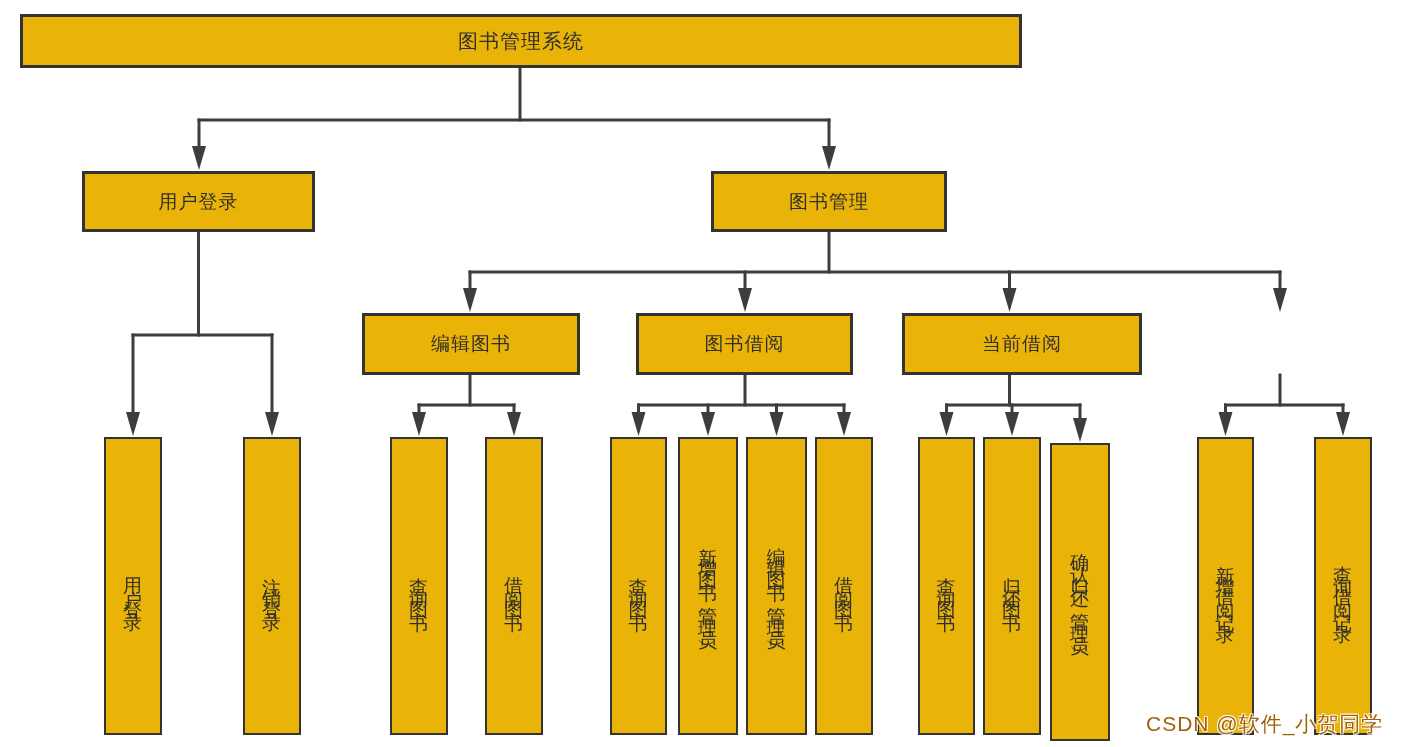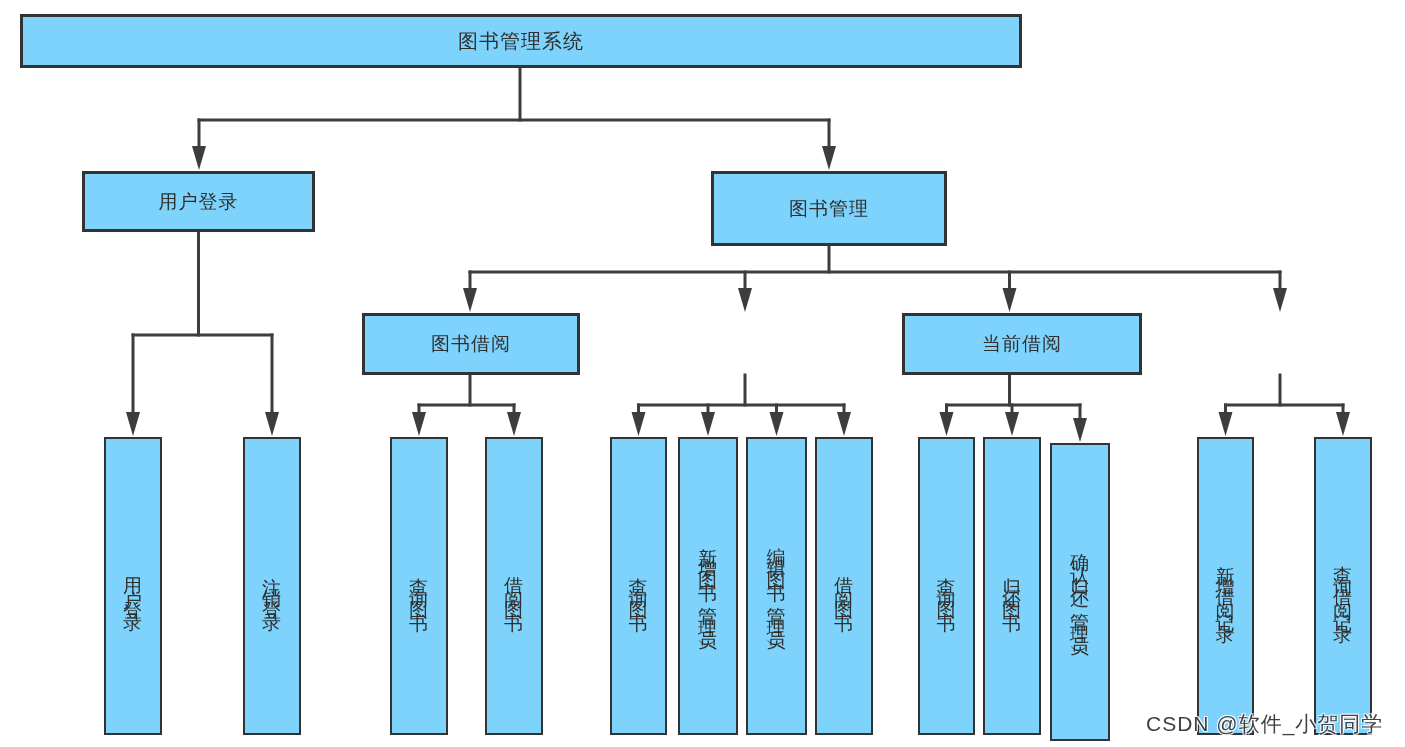--- a/index.html
+++ b/index.html
@@ -13,21 +13,21 @@
   }
   .connector-layer {
     position: absolute;
     left: 0; top: 0;
     width: 1405px; height: 747px;
     z-index: 1;
   }
   .node {
     position: absolute;
     box-sizing: border-box;
-    background: #7dd3fc;
+    background: #eab308;
     border: 3px solid #333333;
     display: flex;
     align-items: center;
     justify-content: center;
     color: #2f2f2f;
     font-size: 19px;
     letter-spacing: 1px;
     z-index: 2;
     white-space: nowrap;
   }
@@ -37,21 +37,21 @@
     writing-mode: vertical-rl;
     text-orientation: mixed;
     letter-spacing: 12px;
     line-height: 1;
     font-size: 19px;
   }
   
   .root            { left: 20px;   top: 14px;  width: 1002px; height: 54px; }
   
   .n-user-login    { left: 82px;   top: 171px; width: 233px;  height: 61px; }
-  .n-book-mgmt     { left: 711px;  top: 171px; width: 236px;  height: 75px; }
+  .n-book-mgmt     { left: 711px;  top: 171px; width: 236px;  height: 61px; }
   
   .n-new-book      { left: 362px;  top: 313px; width: 218px;  height: 62px; }
   .n-book-borrow   { left: 636px;  top: 313px; width: 217px;  height: 62px; }
   .n-cur-borrow    { left: 902px;  top: 313px; width: 240px;  height: 62px; }
   .n-borrow-rec    { left: 1173px; top: 313px; width: 214px;  height: 62px; }
   
   .leaf            { top: 437px; height: 298px; }
   .lf-a1 { left: 104px;  width: 58px; }
   .lf-a2 { left: 243px;  width: 58px; }
   .lf-b1 { left: 390px;  width: 58px; }
@@ -64,21 +64,21 @@
   .lf-d2 { left: 983px;  width: 58px; }
   .lf-d3 { left: 1050px; width: 60px; top: 443px; }
   .lf-e1 { left: 1197px; width: 57px; }
   .lf-e2 { left: 1314px; width: 58px; }
   .watermark {
     position: absolute;
     left: 1146px;
     top: 710px;
     z-index: 5;
     font-size: 21px;
-    color: #404040;
+    color: #a16207;
     letter-spacing: 1px;
     white-space: nowrap;
     text-shadow:
       1px 1px 0 rgba(255,255,255,0.85),
       -1px -1px 0 rgba(255,255,255,0.85),
       1px -1px 0 rgba(255,255,255,0.85),
       -1px 1px 0 rgba(255,255,255,0.85);
   }
 </style>
 </head>
@@ -157,20 +157,23 @@
   </div>
 
   <div class="node n-user-login">
     <span>用户登录</span>
   </div>
   <div class="node n-book-mgmt">
     <span>图书管理</span>
   </div>
 
   <div class="node n-new-book">
+    <span>编辑图书</span>
+  </div>
+  <div class="node n-book-borrow">
     <span>图书借阅</span>
   </div>
   <div class="node n-cur-borrow">
     <span>当前借阅</span>
   </div>
 
   <div class="node leaf lf-a1">
     <span class="vtext">用户登录</span>
   </div>
   <div class="node leaf lf-a2">

